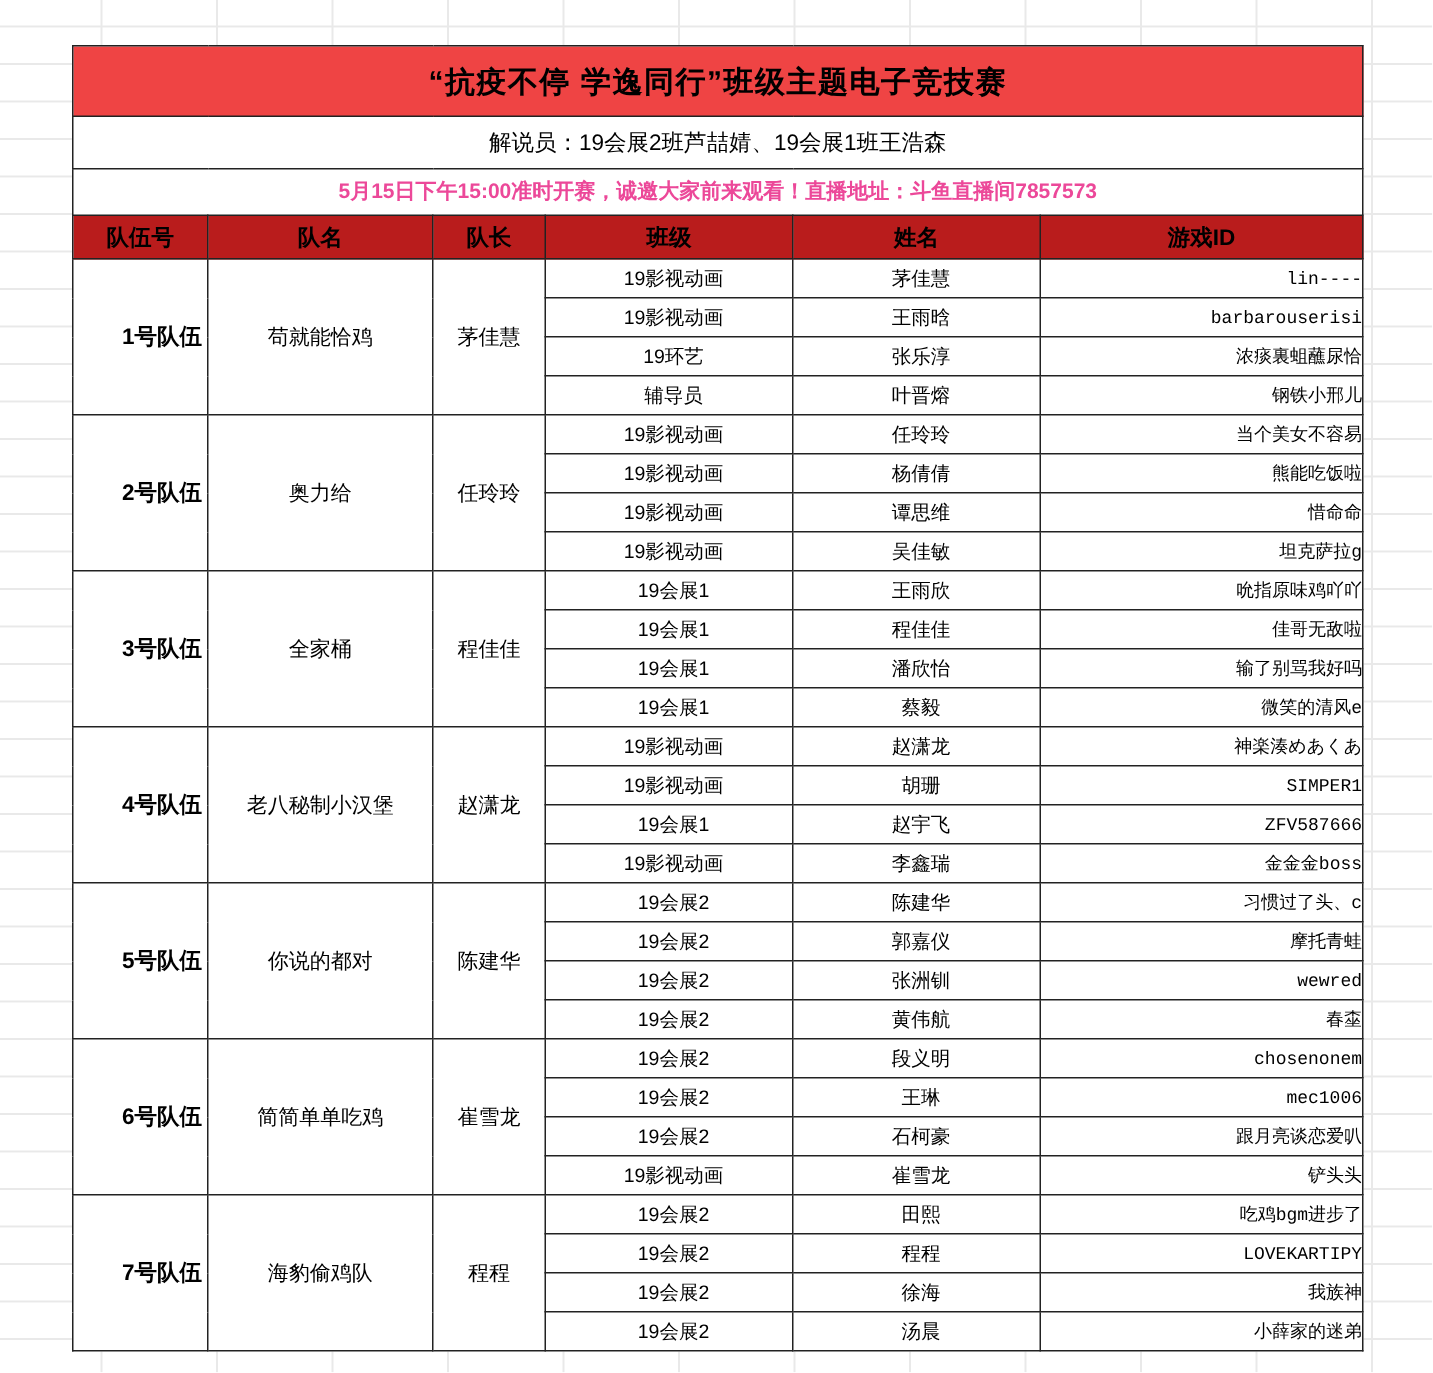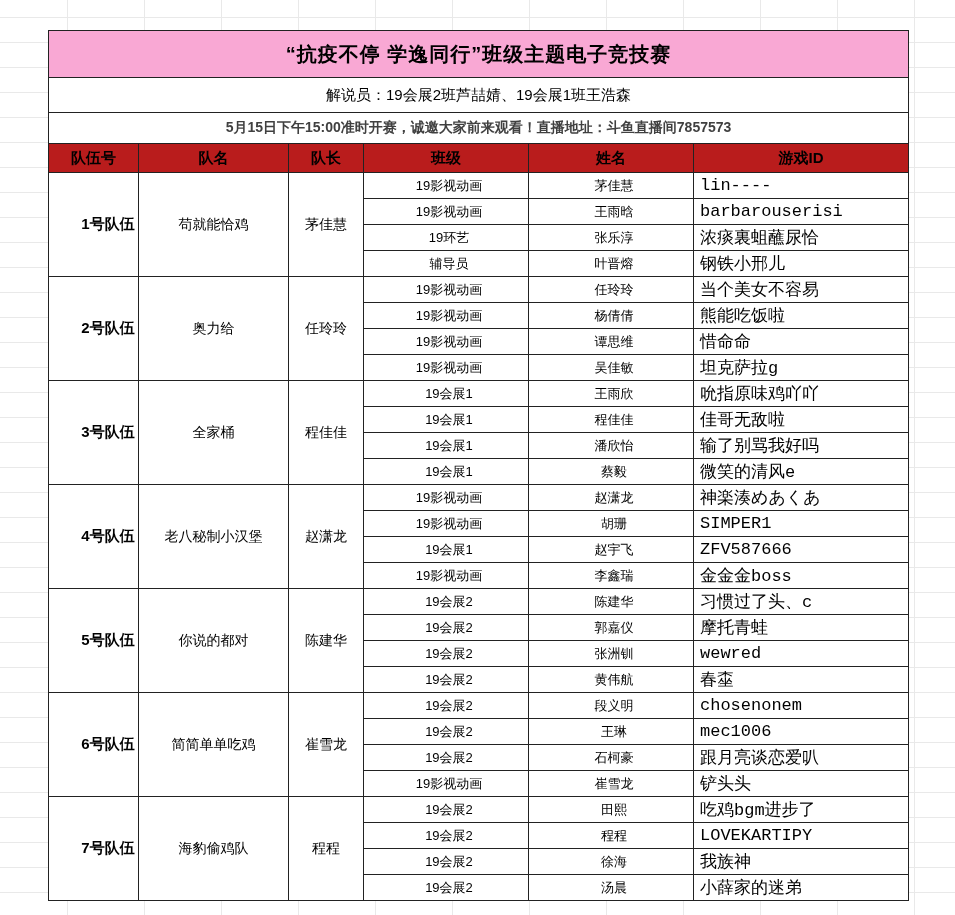--- a/index.html
+++ b/index.html
@@ -43,36 +43,36 @@
   td, th {
     border: 1px solid #222222;
     padding: 0;
     text-align: center;
     vertical-align: middle;
     font-size: 13px;
     color: #000000;
     font-family: "Liberation Sans", sans-serif;
   }
   .title-cell {
-    background: #f9a8d4;
+    background: #ef4444;
     height: 46px;
     font-size: 20px;
     font-weight: bold;
     letter-spacing: 1px;
   }
   .sub-cell {
     height: 34px;
     font-size: 15px;
     font-weight: normal;
   }
   .notice-cell {
     height: 30px;
     font-size: 14px;
     font-weight: bold;
-    color: #404040;
+    color: #ec4899;
   }
   .hdr td {
     background: #b91c1c;
     height: 28px;
     font-size: 15px;
     font-weight: bold;
   }
   .team-no {
     font-size: 15px;
     font-weight: bold;
@@ -86,22 +86,22 @@
     font-size: 14px;
   }
   .body-row td {
     height: 25px;
   }
   .cls, .nm {
     font-size: 13px;
   }
   .gid {
     font-family: "Liberation Mono", monospace;
-    font-size: 17px;
-    text-align: left;
+    font-size: 12px;
+    text-align: right;
     padding-left: 6px;
   }
   .left-pad {
     text-align: center;
     padding-left: 6px;
   }
 </style>
 </head>
 <body>
 

